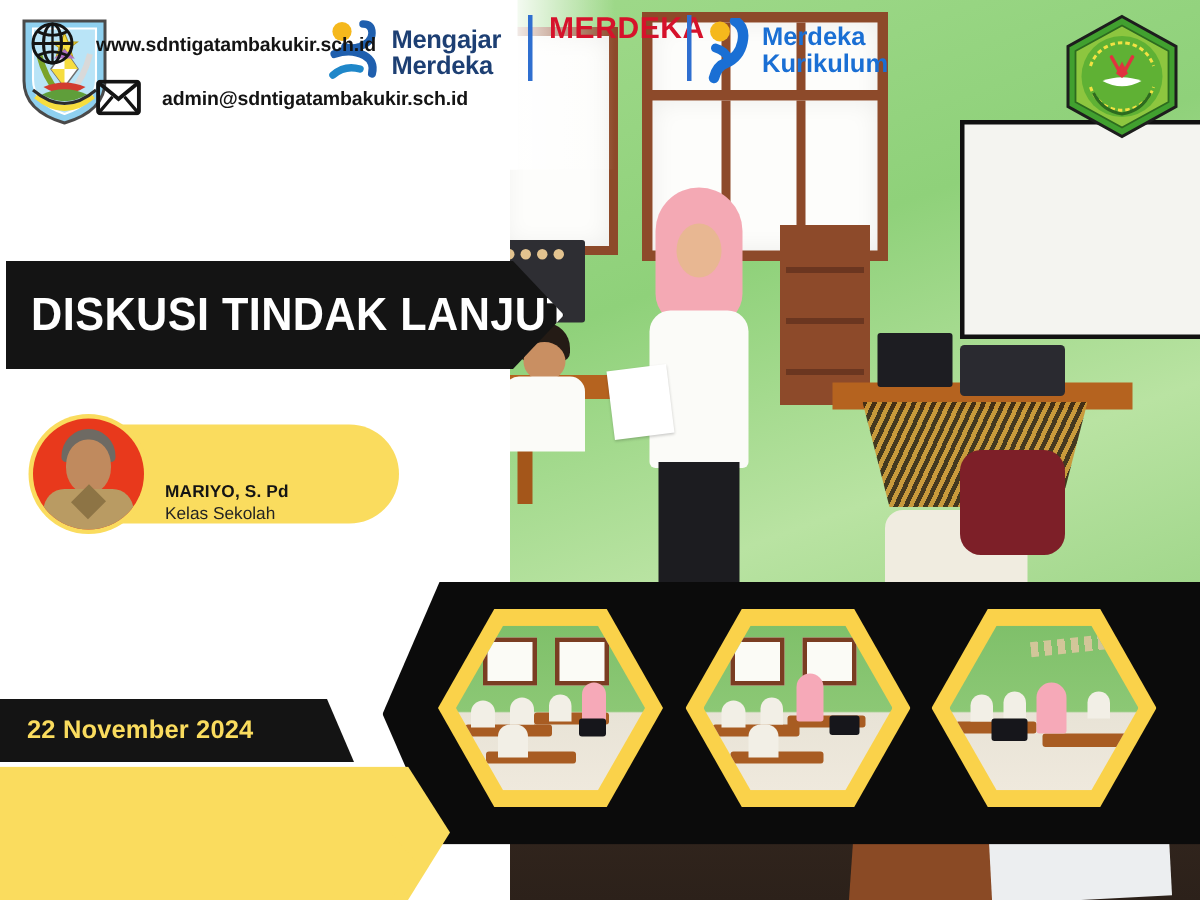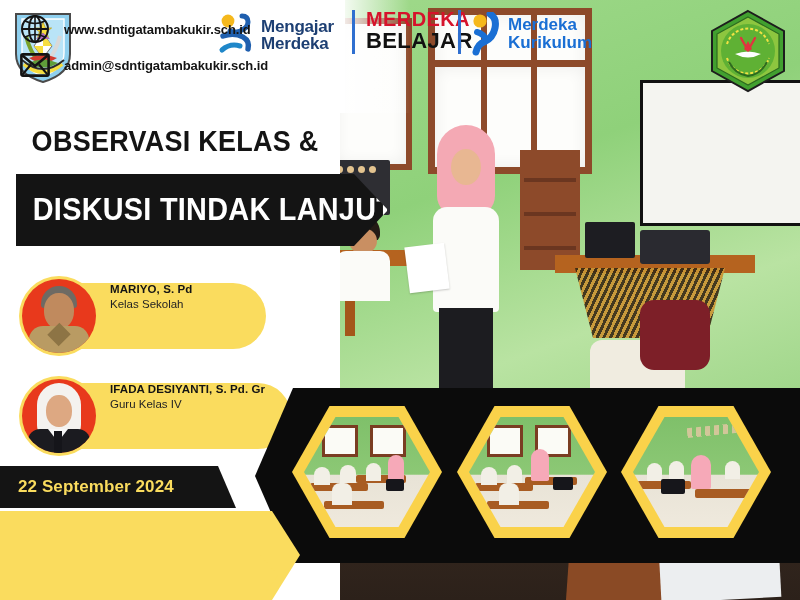--- a/index.html
+++ b/index.html
@@ -72,29 +72,29 @@
   
   .school-logo{position:absolute;left:705px;top:8px;width:86px;height:86px;z-index:7;}
 
   
   .title1{position:absolute;left:0;top:113px;width:330px;height:57px;background:#ffffff;
      clip-path:polygon(0 0,298px 0,330px 50%,298px 100%,0 100%);z-index:5;
      display:flex;align-items:center;}
   .title1 span{padding-left:34px;font-size:29px;font-weight:bold;color:#141414;
      letter-spacing:.3px;font-family:"Liberation Sans Narrow","Liberation Sans",sans-serif;
      transform:scaleX(.93);transform-origin:left center;white-space:nowrap;}
-  .title2{position:absolute;left:16px;top:174px;width:372px;height:72px;background:#141414;
+  .title2{position:absolute;left:4px;top:174px;width:372px;height:72px;background:#141414;
      clip-path:polygon(0 0,338px 0,372px 50%,338px 100%,0 100%);z-index:5;
      display:flex;align-items:center;}
   .title2 span{padding-left:18px;font-size:31px;font-weight:bold;color:#ffffff;
      letter-spacing:.3px;font-family:"Liberation Sans Narrow","Liberation Sans",sans-serif;
      transform:scaleX(.93);transform-origin:left center;white-space:nowrap;}
 
   
-  .pill{position:absolute;height:66px;background:#fadc5e;border-radius:33px;display:flex;align-items:flex-start;z-index:5;}
+  .pill{position:absolute;height:66px;background:#fadc5e;border-radius:33px;display:flex;align-items:flex-end;z-index:5;}
   .pill-1{left:28px;top:283px;width:238px;}
   .pill-2{left:28px;top:383px;width:263px;}
   .pill .avatar{position:absolute;left:-6px;top:-4px;width:74px;height:74px;border-radius:50%;
      background:#e8391c;overflow:hidden;box-shadow:0 0 0 3px #fadc5e;}
   .pill .ptxt{margin-left:82px;}
   .pill .pname{font-size:11.5px;font-weight:bold;color:#141414;letter-spacing:.1px;}
   .pill .prole{font-size:11.5px;color:#232323;margin-top:3px;}
 
   
   .av-a .hair{position:absolute;left:19px;top:7px;width:36px;height:22px;border-radius:18px 18px 3px 3px;background:#6e6a63;}
@@ -242,21 +242,20 @@
     </svg>
     <div class="km-text">
       <div>Mengajar</div>
       <div>Merdeka</div>
     </div>
   </div>
 
   <div class="mb-div"></div>
   <div class="mb-logo">
     <div class="mb-l1">MERDEKA</div>
-    <div class="mb-l2">BELAJAR</div>
   </div>
 
   <div class="mm-div"></div>
   <div class="mm-logo">
     <svg class="mm-mark" viewBox="0 0 34 44">
       <circle cx="12" cy="9" r="6.6" fill="#f5b81c"></circle>
       <path d="M22 2 Q29 6 27 16 Q25 26 16 30 Q10 32 8 40" stroke="#1a6fd4" stroke-width="7" fill="none" stroke-linecap="round"></path>
       <path d="M9 20 Q16 22 18 28" stroke="#1a6fd4" stroke-width="6" fill="none" stroke-linecap="round"></path>
     </svg>
     <div class="mm-text">
@@ -270,53 +269,37 @@
     <polygon points="43,9 74,26 74,60 43,77 12,60 12,26" fill="#8dc63f" stroke="#2d6b1f" stroke-width="1.2"></polygon>
     <circle cx="43" cy="43" r="27" fill="#5fb134"></circle>
     <path d="M22 36 A22 22 0 0 1 64 36" fill="none" stroke="#f2e243" stroke-width="2" stroke-dasharray="3 2"></path>
     <path d="M22 50 A22 22 0 0 0 64 50" fill="none" stroke="#f2e243" stroke-width="2" stroke-dasharray="3 2"></path>
     <path d="M30 46 Q43 41 56 46 Q43 53 30 46 Z" fill="#ffffff"></path>
     <path d="M43 33 L47 41 L43 44 L39 41 Z" fill="#e0333f"></path>
     <path d="M36 30 L41 39 M50 30 L45 39" stroke="#e0333f" stroke-width="2.4" stroke-linecap="round"></path>
     <path d="M24 54 Q30 66 43 68 Q56 66 62 54" fill="none" stroke="#2d6b1f" stroke-width="2"></path>
   </svg>
 
-  <div class="title1">
-    <span>OBSERVASI KELAS &amp;</span>
-  </div>
   <div class="title2">
     <span>DISKUSI TINDAK LANJUT</span>
   </div>
 
   <div class="pill pill-1">
     <div class="avatar av-a">
       <div class="hair"></div>
         <div class="face"></div>
         <div class="shirt"></div>
         <div class="collar"></div>
     </div>
     <div class="ptxt">
       <div class="pname">MARIYO, S. Pd</div>
       <div class="prole">Kelas Sekolah</div>
     </div>
   </div>
 
-  <div class="pill pill-2">
-    <div class="avatar av-b">
-      <div class="veil"></div>
-        <div class="face"></div>
-        <div class="suit"></div>
-      <div class="sh"></div>
-        <div class="tie"></div>
-    </div>
-    <div class="ptxt">
-      <div class="pname">IFADA DESIYANTI, S. Pd. Gr</div>
-      <div class="prole">Guru Kelas IV</div>
-    </div>
-  </div>
 
   <div class="hexband"></div>
 
   <div class="hex hex-1">
     <div class="inner">
       <div class="mini">
         <div class="win w-a"></div>
           <div class="win w-b"></div>
         <div class="dsk" style="left:6px;top:66px;width:58px;height:8px;"></div>
         <div class="dsk" style="left:52px;top:58px;width:50px;height:8px;"></div>
@@ -357,38 +340,38 @@
         <div class="pupil" style="left:14px;top:46px;width:15px;height:18px;"></div>
         <div class="pupil" style="left:36px;top:44px;width:15px;height:18px;"></div>
         <div class="pupil" style="left:92px;top:44px;width:15px;height:18px;"></div>
         <div class="tch" style="left:58px;top:38px;width:20px;height:34px;"></div>
         <div class="lap" style="left:28px;top:62px;width:24px;height:15px;"></div>
       </div>
     </div>
   </div>
 
   <div class="date-banner">
-    <span>22 September 2024</span>
+    <span>22 November 2024</span>
   </div>
 
   <div class="contact"></div>
 
   <div class="crow crow-1" style="z-index:9;">
     <svg width="30" height="30" viewBox="0 0 30 30">
       <circle cx="15" cy="15" r="13" fill="none" stroke="#141414" stroke-width="2"></circle>
       <ellipse cx="15" cy="15" rx="6" ry="13" fill="none" stroke="#141414" stroke-width="2"></ellipse>
       <line x1="2" y1="15" x2="28" y2="15" stroke="#141414" stroke-width="2"></line>
       <path d="M5 7 Q15 12 25 7" fill="none" stroke="#141414" stroke-width="1.7"></path>
       <path d="M5 23 Q15 18 25 23" fill="none" stroke="#141414" stroke-width="1.7"></path>
       <line x1="15" y1="2" x2="15" y2="28" stroke="#141414" stroke-width="1.6"></line>
     </svg>
     <div class="ctxt">www.sdntigatambakukir.sch.id</div>
   </div>
 
-  <div class="crow crow-2" style="z-index:9;">
+  <div class="crow crow-2" style="z-index:9;margin-left:44px;">
     <svg width="30" height="24" viewBox="0 0 30 24">
       <rect x="1.4" y="1.4" width="27.2" height="21.2" rx="1.5" fill="none" stroke="#141414" stroke-width="2.6"></rect>
       <path d="M2.4 2.6 L15 13 L27.6 2.6" fill="none" stroke="#141414" stroke-width="2.6"></path>
       <path d="M2.4 21.6 L11 11.5 M27.6 21.6 L19 11.5" fill="none" stroke="#141414" stroke-width="2.2"></path>
     </svg>
     <div class="ctxt">admin@sdntigatambakukir.sch.id</div>
   </div>
 
   <div class="corner-yellow"></div>
 

